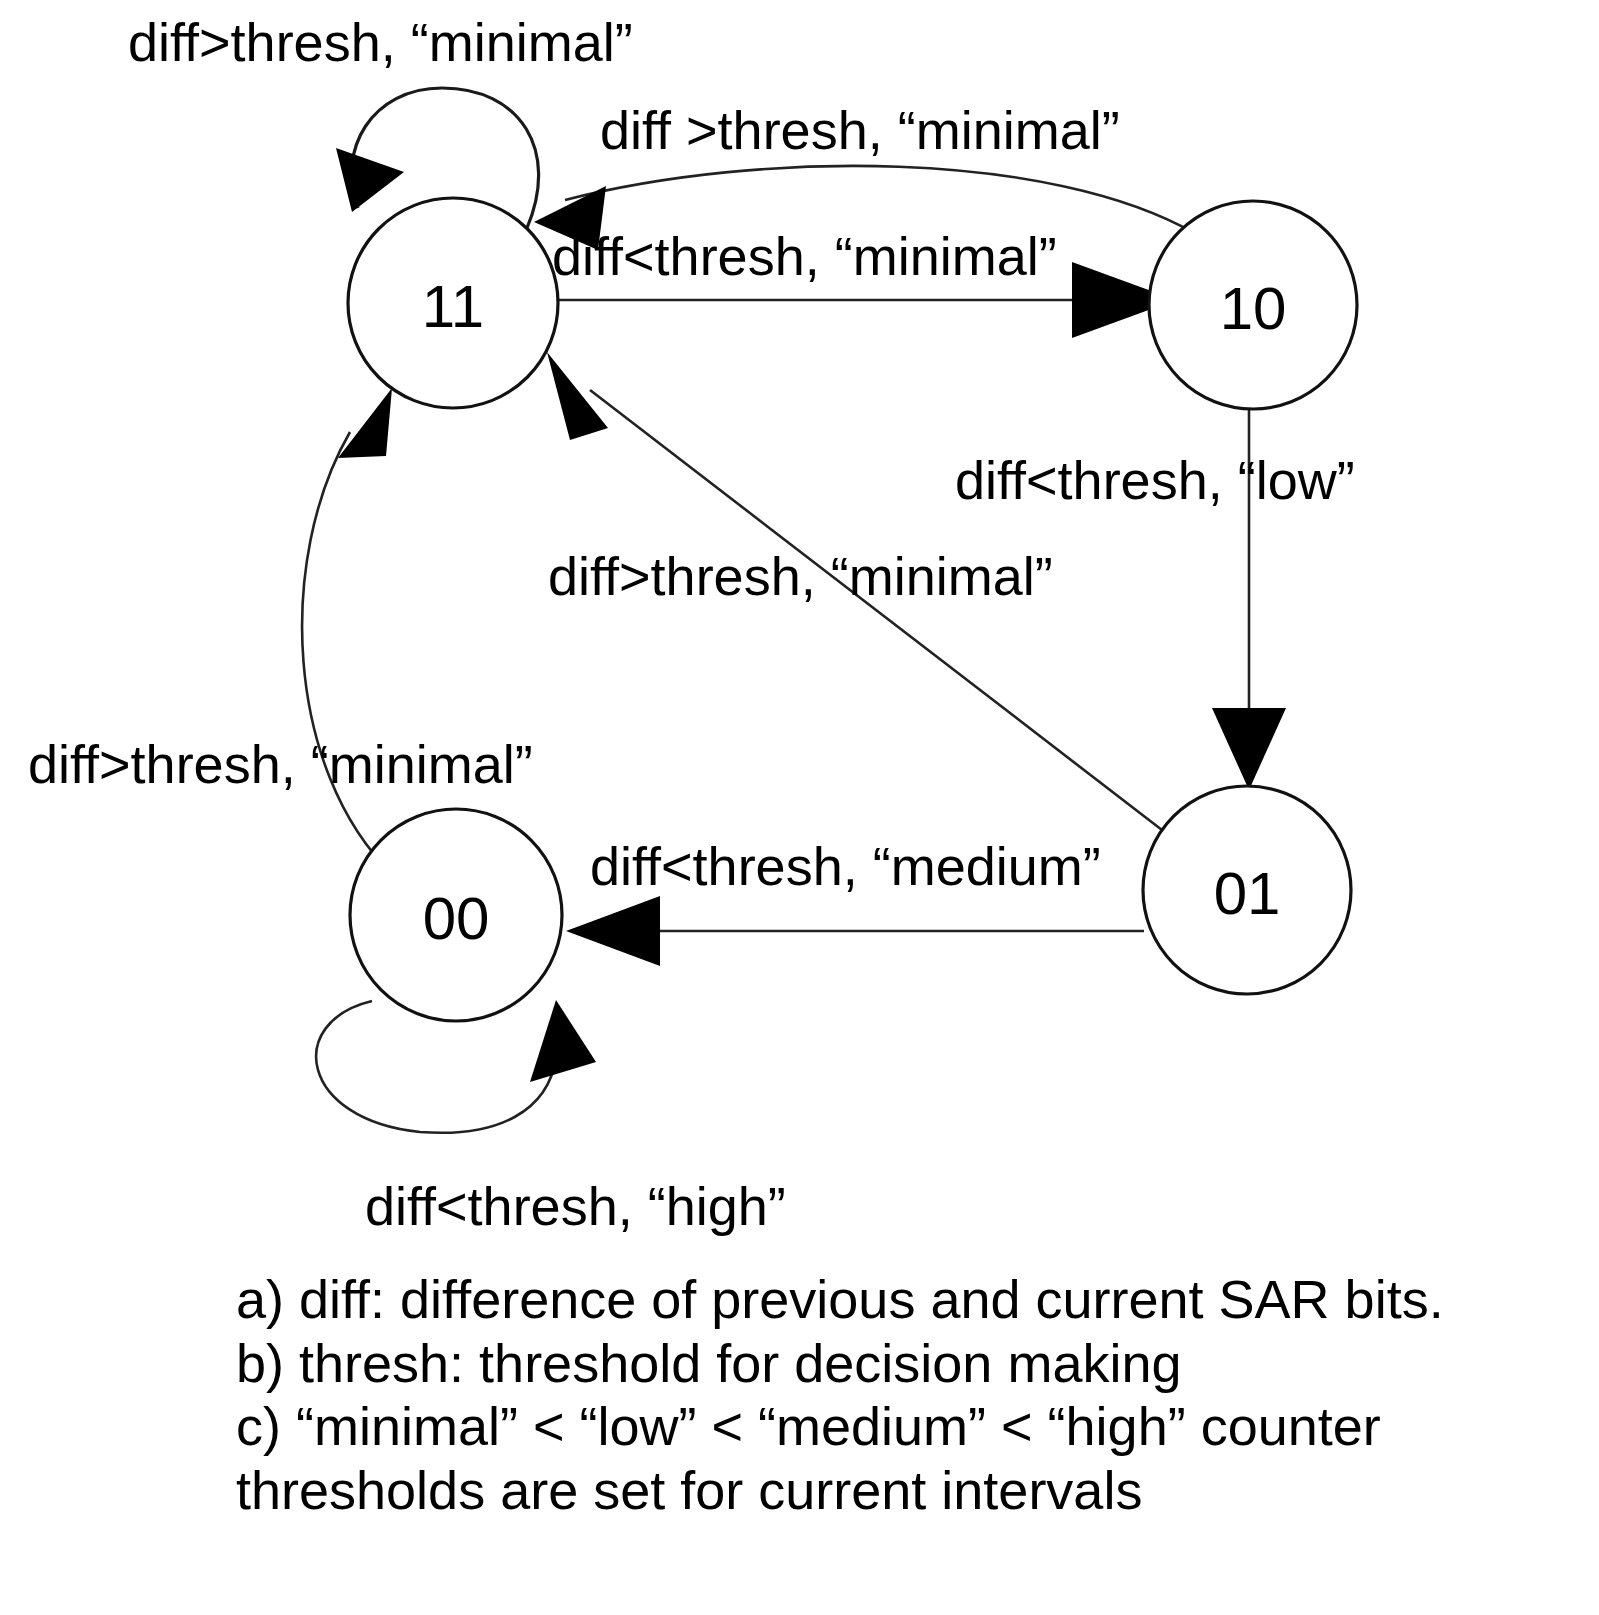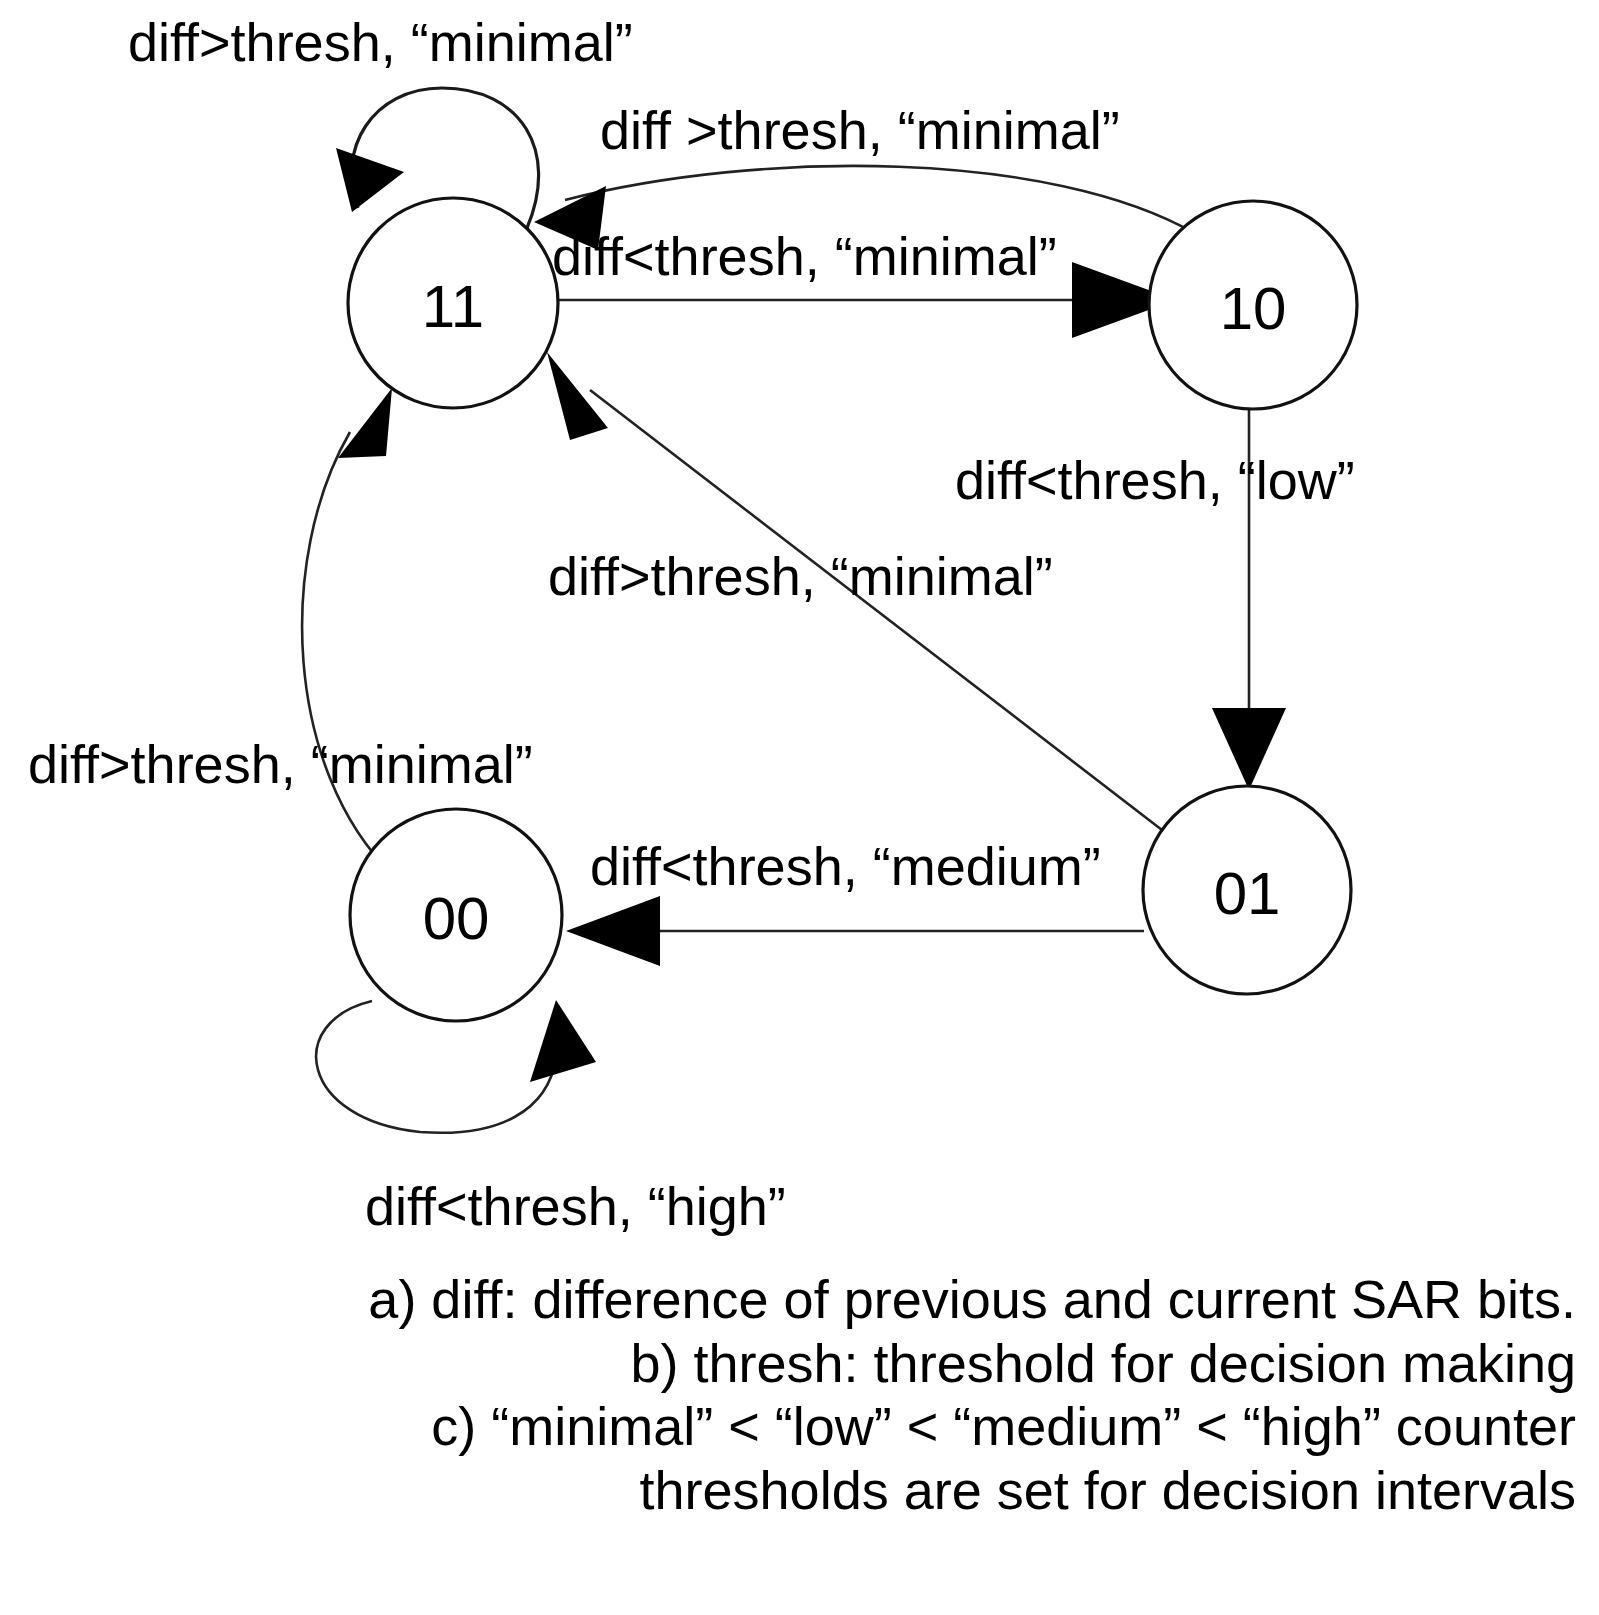--- a/index.html
+++ b/index.html
@@ -64,21 +64,20 @@
   }
   .caption-block {
     position: absolute;
     left: 236px;
     top: 1268px;
     width: 1340px;
     font-family: "Liberation Sans", sans-serif;
     font-size: 54px;
     line-height: 1.18;
     color: #000000;
-    text-align: right;
   }
   .caption-line {
     display: block;
     white-space: nowrap;
   }
 </style>
 </head>
 <body>
 
 <div id="diagram-root">
@@ -167,16 +166,16 @@
   <div class="edge-label" style="left:28px; top:736px;">diff&gt;thresh, “minimal”</div>
 
   <div class="edge-label" style="left:590px; top:838px;text-align:center;">diff&lt;thresh, “medium”</div>
 
   <div class="edge-label" style="left:365px; top:1178px;">diff&lt;thresh, “high”</div>
 
   <div class="caption-block">
     <span class="caption-line">a) diff: difference of previous and current SAR bits.</span>
     <span class="caption-line">b) thresh: threshold for decision making</span>
     <span class="caption-line">c) “minimal” &lt; “low” &lt; “medium” &lt; “high” counter</span>
-    <span class="caption-line">thresholds are set for decision intervals</span>
+    <span class="caption-line">thresholds are set for current intervals</span>
   </div>
 
 </div>
 
 </body></html>

